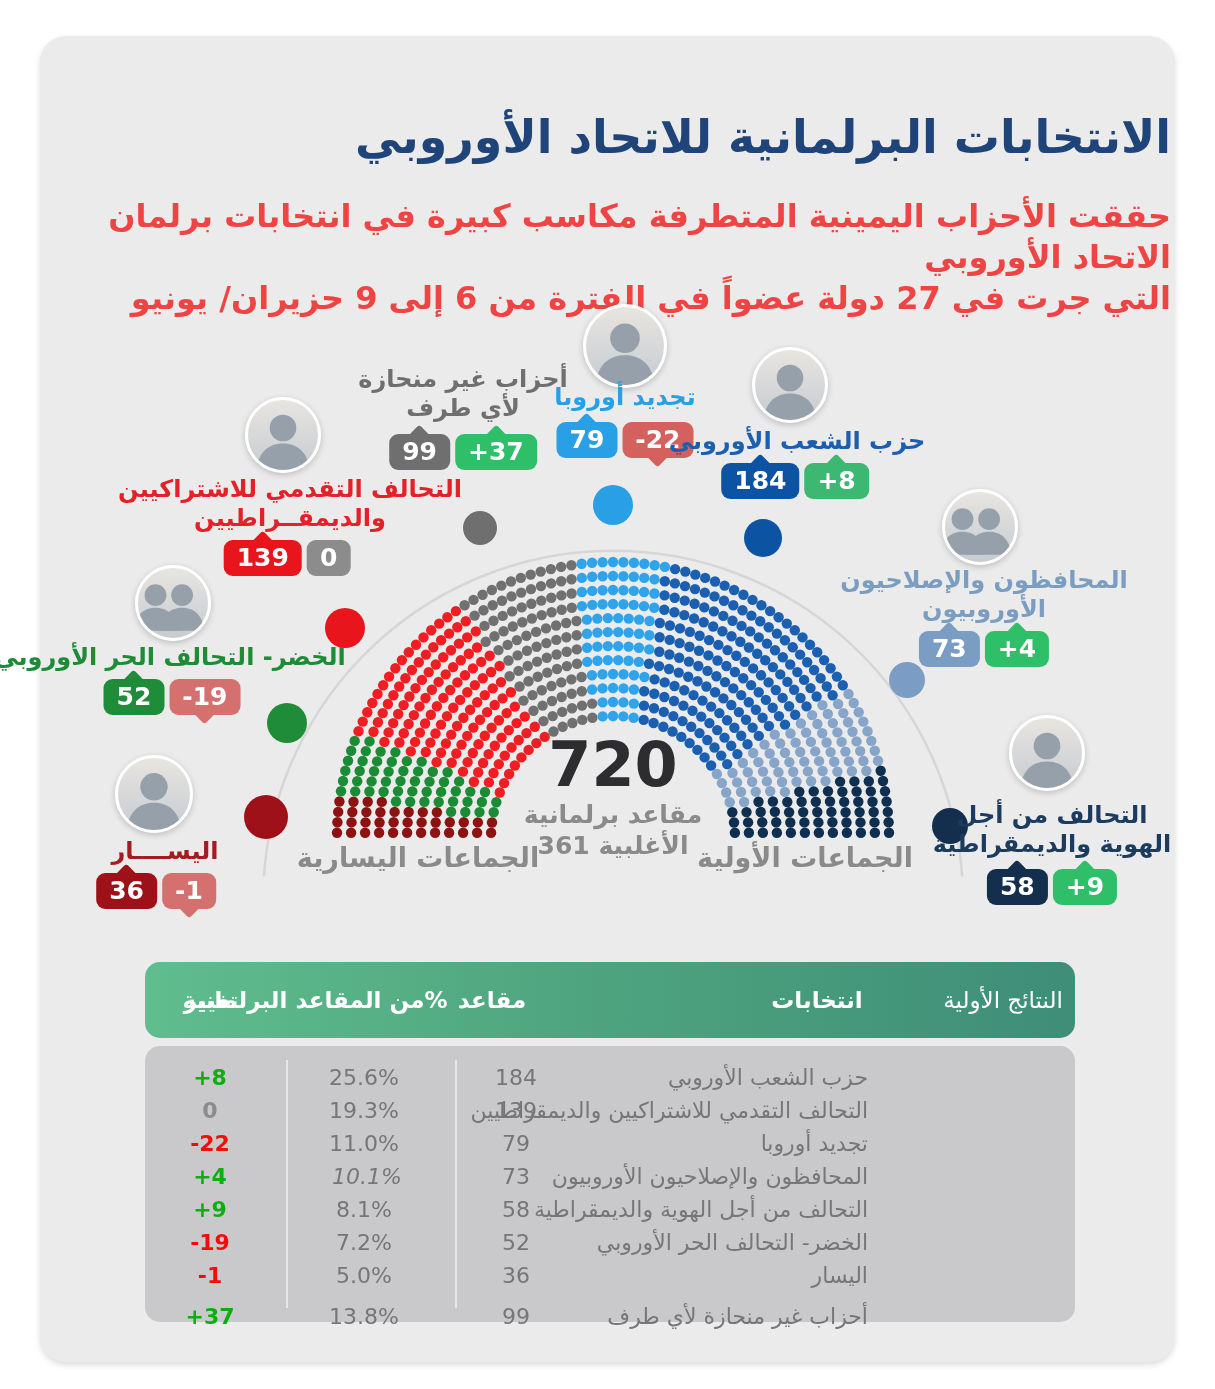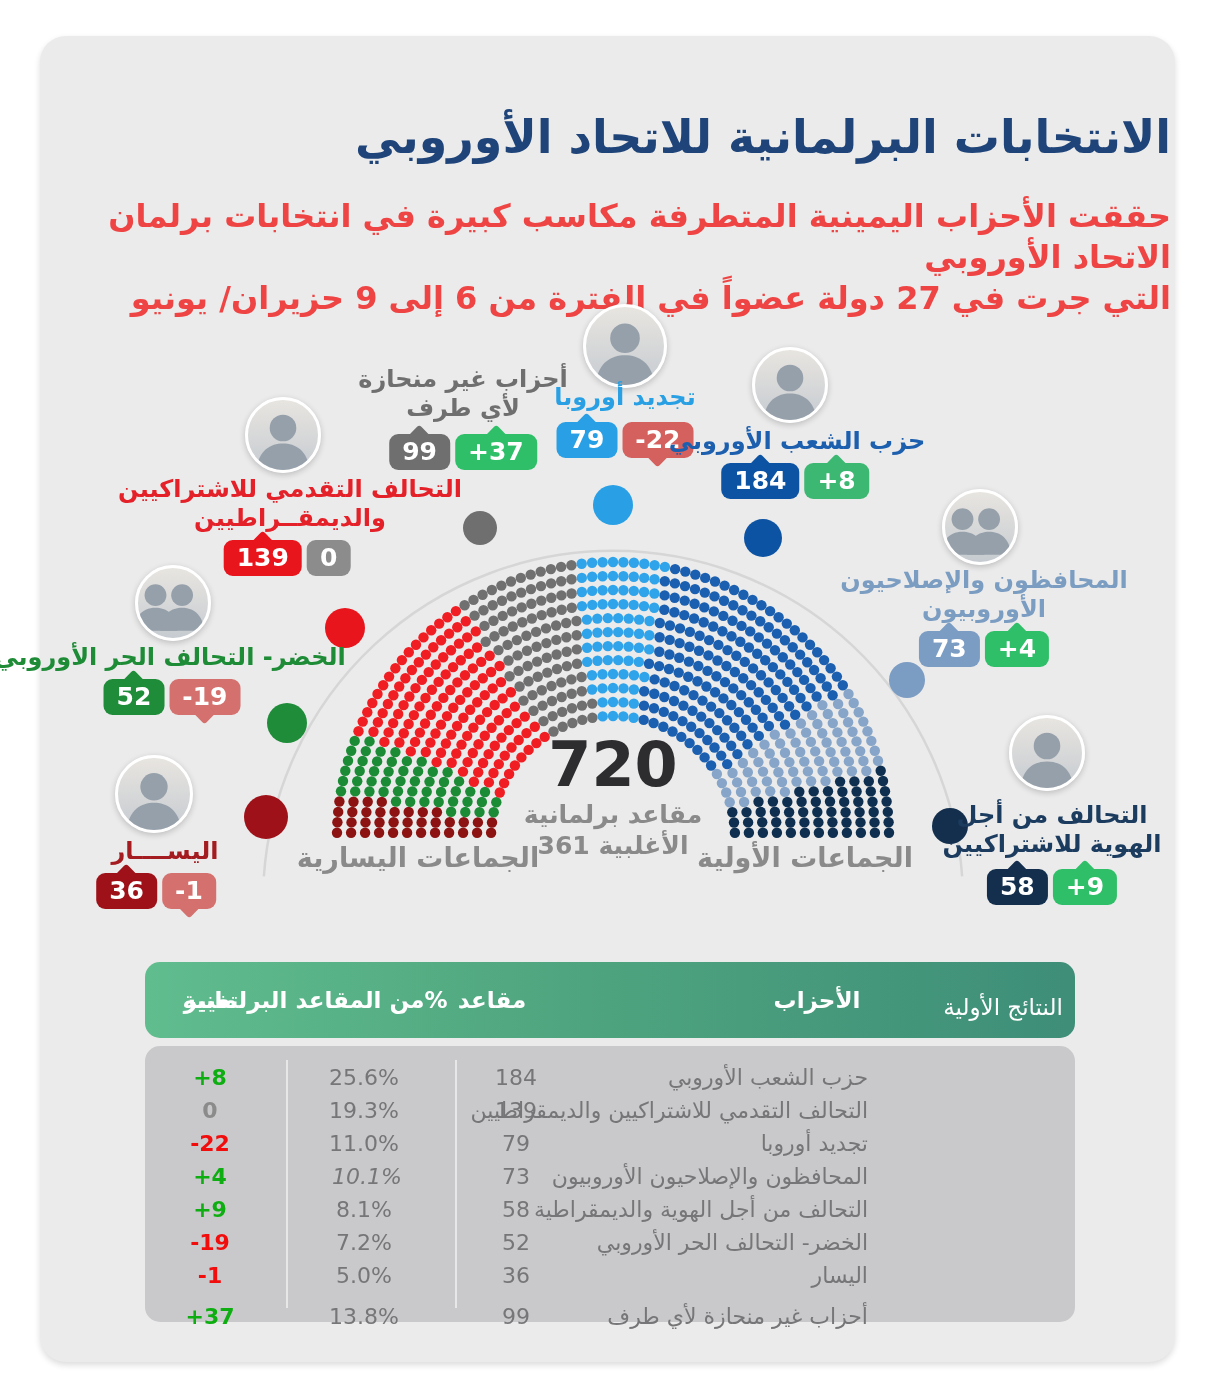--- a/index.html
+++ b/index.html
@@ -913,35 +913,35 @@
       </div>
       <div class="annot">
         <div class="avatar" style="left: 1047px; top: 753px; width: 70px; height: 70px;">
           <svg viewBox="0 0 100 100" preserveAspectRatio="xMidYMax meet">
             <circle cx="50" cy="40" r="19" fill="#96a0aa"></circle>
             <path d="M12 102 C14 72 32 62 50 62 C68 62 86 72 88 102 Z" fill="#96a0aa"></path>
           </svg>
         </div>
         <div class="annot-label" style="left: 1052px; top: 830px; color: rgb(28, 60, 95);">
           <div>التحالف من أجل</div>
-          <div>الهوية للاشتراكيين</div>
+          <div>الهوية والديمقراطية</div>
         </div>
         <div class="badges" style="left: 1052px; top: 887px;">
           <span class="badge up" style="background: rgb(19, 47, 77);"><span class="tip"></span><span class="txt num">58</span></span>
           <span class="badge up" style="background: rgb(47, 191, 104);"><span class="tip"></span><span class="txt num">+9</span></span>
         </div>
       </div>
     </div>
 
   <div class="thead">
     <span class="h1" style="left:66px;">تغيير</span>
     <span class="h2" style="left:170px;">%من المقاعد البرلمانية</span>
     <span class="h3" style="left:347px;">مقاعد</span>
-    <span class="h4" style="left:672px;">الأحزاب</span>
-    <span class="h5" style="left:858px;margin-top:7px;">النتائج الأولية</span>
+    <span class="h4" style="left:672px;">انتخابات</span>
+    <span class="h5" style="left:858px;">النتائج الأولية</span>
   </div>
 
   <div class="tbody">
     <div class="divider" style="left:141px;"></div>
     <div class="divider" style="left:310px;"></div>
     <div id="rows">
         <div class="trow">
           <span class="cell change num" style="left: 65px; color: rgb(14, 174, 18);">+8</span>
           <span class="cell num" style="left: 219px;">25.6%</span>
           <span class="cell num" style="left: 371px;">184</span>

